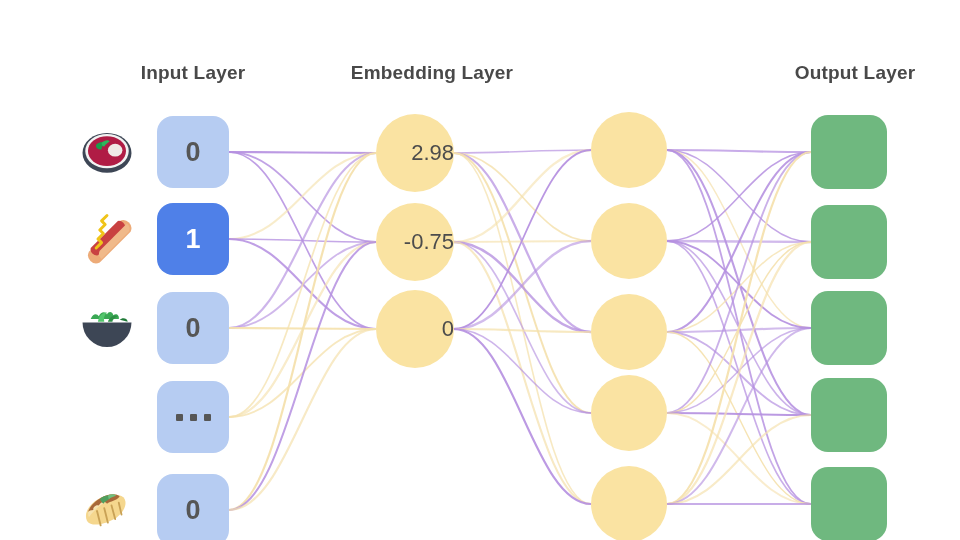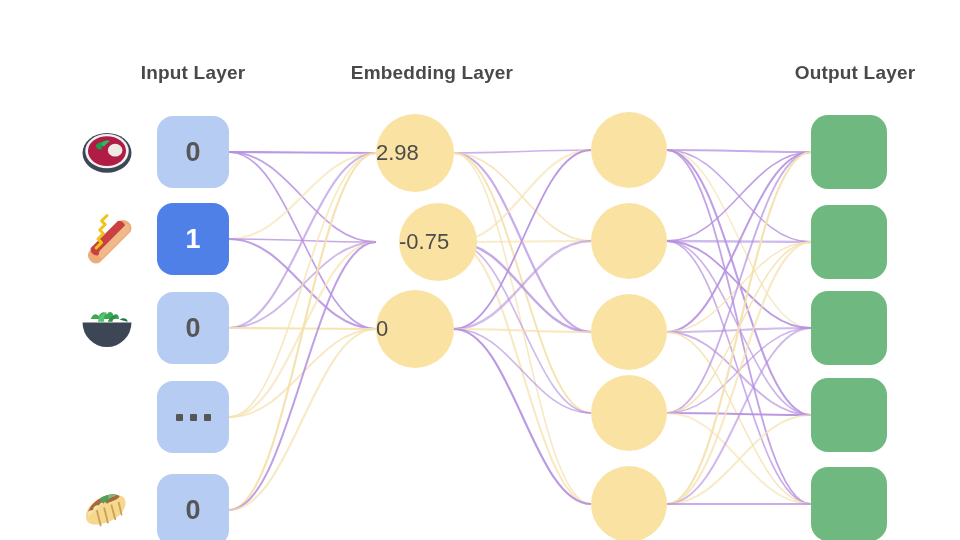--- a/index.html
+++ b/index.html
@@ -87,21 +87,21 @@
   }
 
   
   .node {
     position: absolute;
     border-radius: 50%;
     background: #fae3a2;
     transform: translate(-50%, -50%);
     display: flex;
     align-items: center;
-    justify-content: flex-start;
+    justify-content: flex-end;
     font-size: 22px;
     color: #4c4c4c;
     font-weight: normal;
   }
   .node-emb { width: 78px; height: 78px; }
   .node-hid { width: 76px; height: 76px; }
 
   
   .output-box {
     position: absolute;
@@ -247,21 +247,21 @@
         <i></i>
       </span>
   </div>
   <div class="input-box off" style="left:193px; top:478px">
     <span>0</span>
   </div>
 
   <div class="node node-emb" style="left:415px; top:121px">
     <span>2.98</span>
   </div>
-  <div class="node node-emb" style="left:438px; top:210px">
+  <div class="node node-emb" style="left:415px; top:210px">
     <span>-0.75</span>
   </div>
   <div class="node node-emb" style="left:415px; top:297px">
     <span>0</span>
   </div>
 
   <div class="node node-hid" style="left:629px; top:118px"></div>
   <div class="node node-hid" style="left:629px; top:209px"></div>
   <div class="node node-hid" style="left:629px; top:300px"></div>
   <div class="node node-hid" style="left:629px; top:381px"></div>

